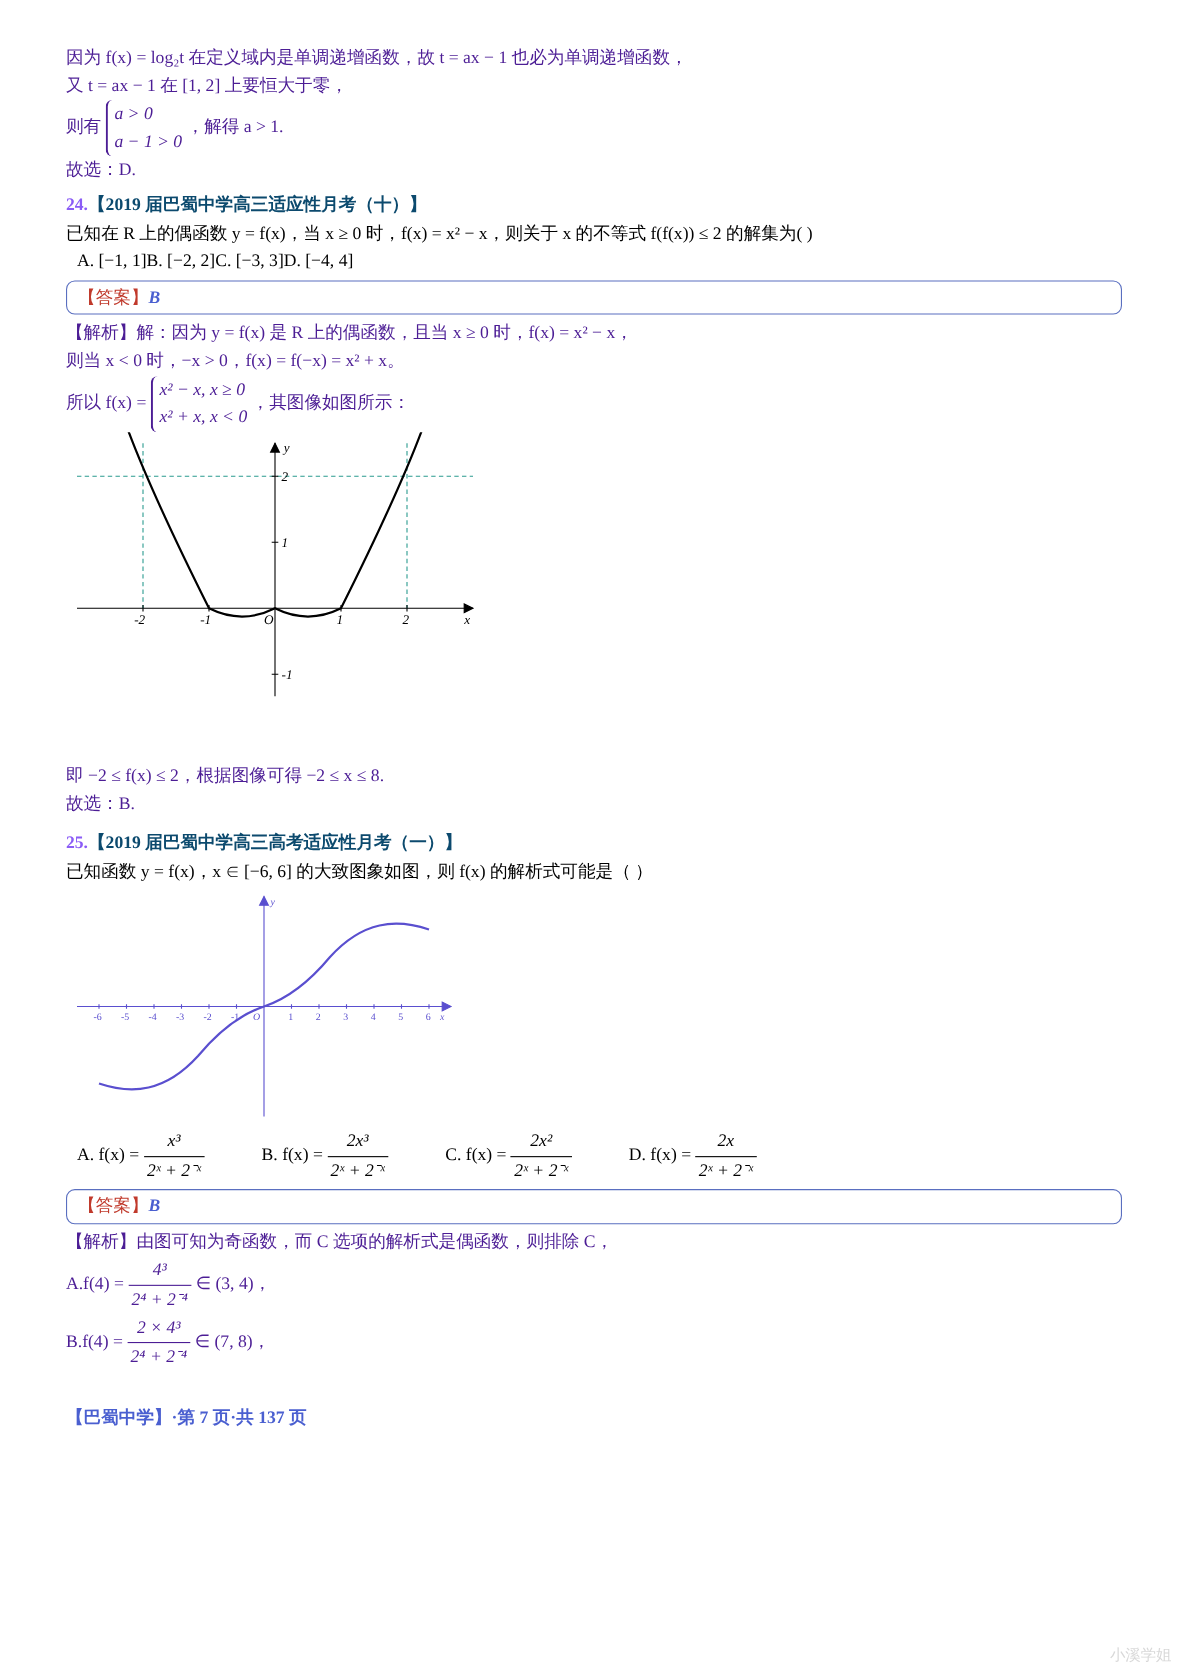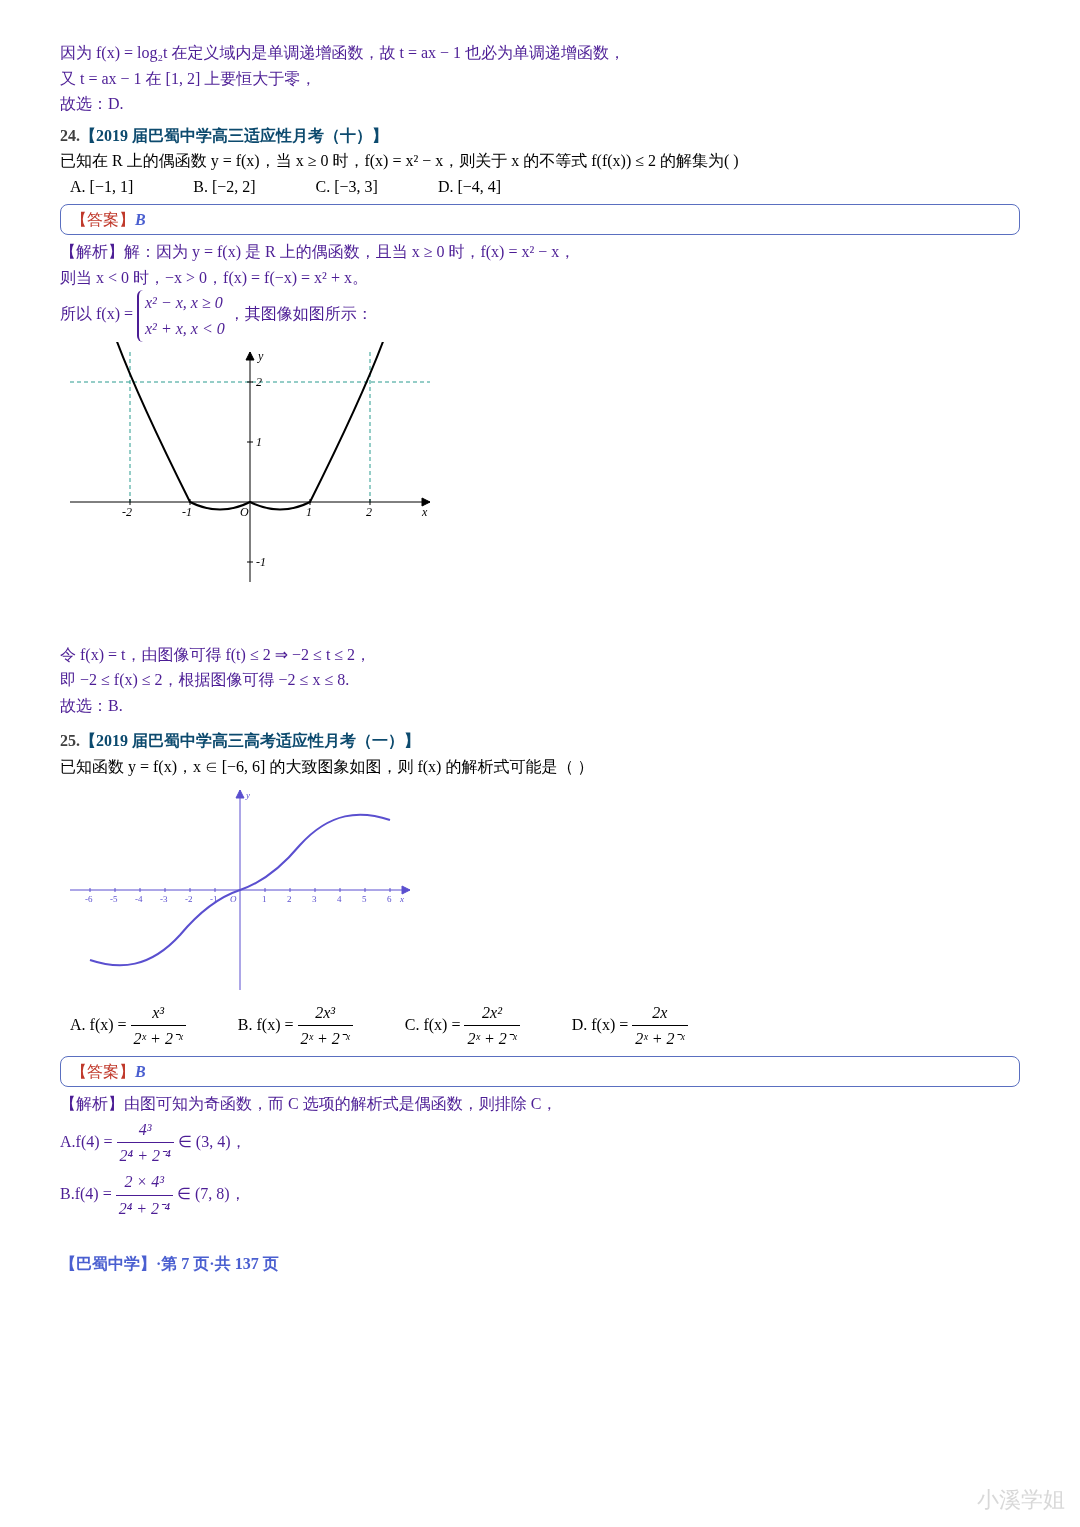--- a/index.html
+++ b/index.html
@@ -10,32 +10,31 @@
     color: #333;
     background: #fff;
     width: 1080px;
     box-sizing: border-box;
     line-height: 1.6;
   }
   .teal { color: #4c1d95; }
   .blue-src { color: #0c4a6e; font-family: "KaiTi", "楷体", serif; font-weight: bold; }
   .red { color: #c0392b; font-weight: normal; }
   .ans { color: #4a5fd0; font-weight: bold; font-style: italic; }
-  .q-num { color: #404040; font-weight: bold; }
+  .q-num { color: #8b5cf6; font-weight: bold; }
   .black { color: #000; }
   .answer-box {
     border: 1.5px solid #5a6fc0;
     border-radius: 8px;
     padding: 2px 10px;
     margin: 4px 0;
     display: block;
   }
   .options {
     display: flex;
-    gap: 60px;
     padding-left: 10px;
   }
   .options.wide { gap: 52px; }
   .frac {
     display: inline-block;
     vertical-align: middle;
     text-align: center;
     font-style: italic;
     font-family: "Times New Roman", serif;
   }
@@ -57,30 +56,38 @@
     color: #4a5fd0;
     font-weight: bold;
     font-family: "KaiTi", serif;
     margin-top: 30px;
   }
   .watermark {
     position: fixed;
     bottom: 10px;
     right: 15px;
     color: rgba(200,200,200,0.7);
-    font-size: 22px;
+    font-size: 14px;
     font-family: "KaiTi", serif;
   }
 </style>
 </head>
 <body>
 
 <div class="teal">
   <div>因为 f(x) = log₂t 在定义域内是单调递增函数，故 t = ax − 1 也必为单调递增函数，</div>
   <div>又 t = ax − 1 在 [1, 2] 上要恒大于零，</div>
+  <div>
+    <span>则有 </span>
+    <span class="cases">
+      <span class="row">a &gt; 0</span>
+      <span class="row">a − 1 &gt; 0</span>
+    </span>
+    <span> ，解得 a &gt; 1.</span>
+  </div>
   <div>故选：D.</div>
 </div>
 
 <div style="margin-top:6px;">
   <span class="q-num">24.</span><span class="blue-src">【2019 届巴蜀中学高三适应性月考（十）】</span>
 </div>
 <div class="black">已知在 R 上的偶函数 y = f(x)，当 x ≥ 0 时，f(x) = x² − x，则关于 x 的不等式 f(f(x)) ≤ 2 的解集为(    )</div>
 <div class="options black">
   <span>A. [−1, 1]</span>
   <span>B. [−2, 2]</span>
@@ -135,21 +142,20 @@
       <line x1="-60" y1="-3" x2="-60" y2="3"></line>
       <line x1="60" y1="-3" x2="60" y2="3"></line>
       <line x1="120" y1="-3" x2="120" y2="3"></line>
       <line x1="-3" y1="-60" x2="3" y2="-60"></line>
       <line x1="-3" y1="-120" x2="3" y2="-120"></line>
       <line x1="-3" y1="60" x2="3" y2="60"></line>
     </g>
 </svg>
 
 <div class="teal">
-  <div>令 f(x) = t，由图像可得 f(t) ≤ 2 ⇒ −2 ≤ t ≤ 2，</div>
   <div>即 −2 ≤ f(x) ≤ 2，根据图像可得 −2 ≤ x ≤ 8.</div>
   <div>故选：B.</div>
 </div>
 
 <div style="margin-top:10px;">
   <span class="q-num">25.</span><span class="blue-src">【2019 届巴蜀中学高三高考适应性月考（一）】</span>
 </div>
 <div class="black">已知函数 y = f(x)，x ∈ [−6, 6] 的大致图象如图，则 f(x) 的解析式可能是（ ）</div>
 
 <svg width="360" height="220" viewBox="-180 -110 360 220">

